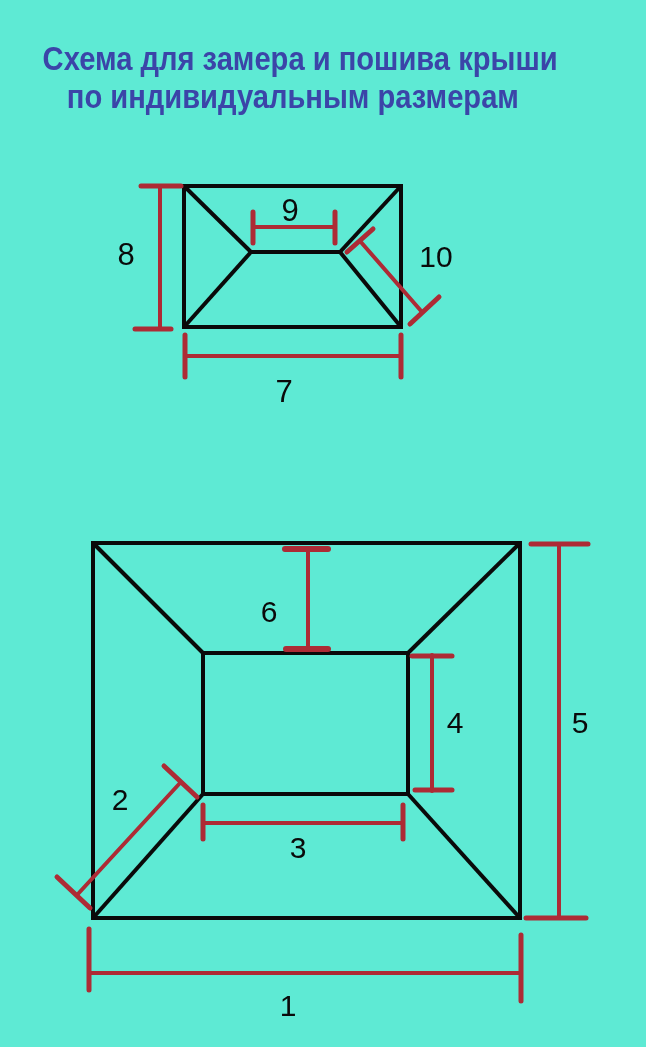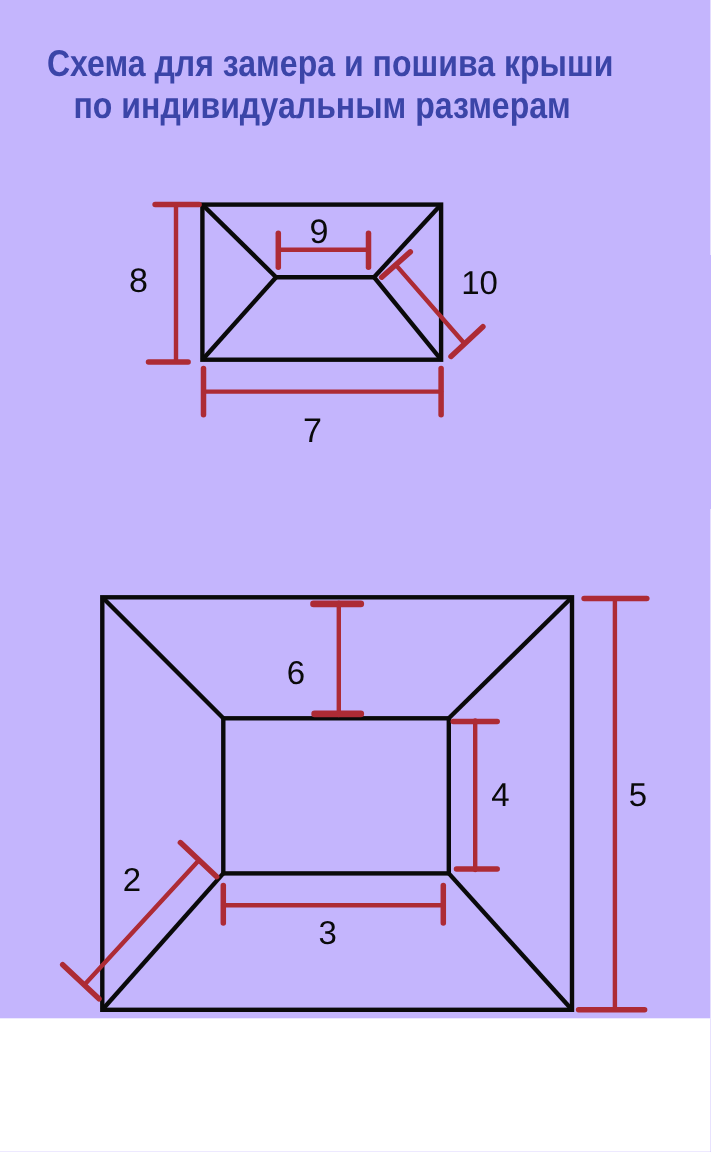--- a/index.html
+++ b/index.html
@@ -1,16 +1,16 @@
 <!DOCTYPE html>
 <html><head>
 <meta charset="utf-8">
 <style>
   html,body{margin:0;padding:0;background:#ffffff;}
-  .page{position:relative;width:646px;height:926px;background:#c4b5fd;overflow:hidden;
+  .page{position:relative;width:646px;height:1047px;background:#5eead4;overflow:hidden;
         font-family:"Liberation Sans", sans-serif;}
   .title{position:absolute;left:0;top:39px;width:596px;text-align:center;
          color:#3b45a8;font-weight:bold;font-size:34px;line-height:38px;
          transform:scaleX(0.857);transform-origin:298px 0;white-space:nowrap;}
   svg{position:absolute;left:0;top:0;}
 </style>
 </head>
 <body>
 <div class="page">
 

